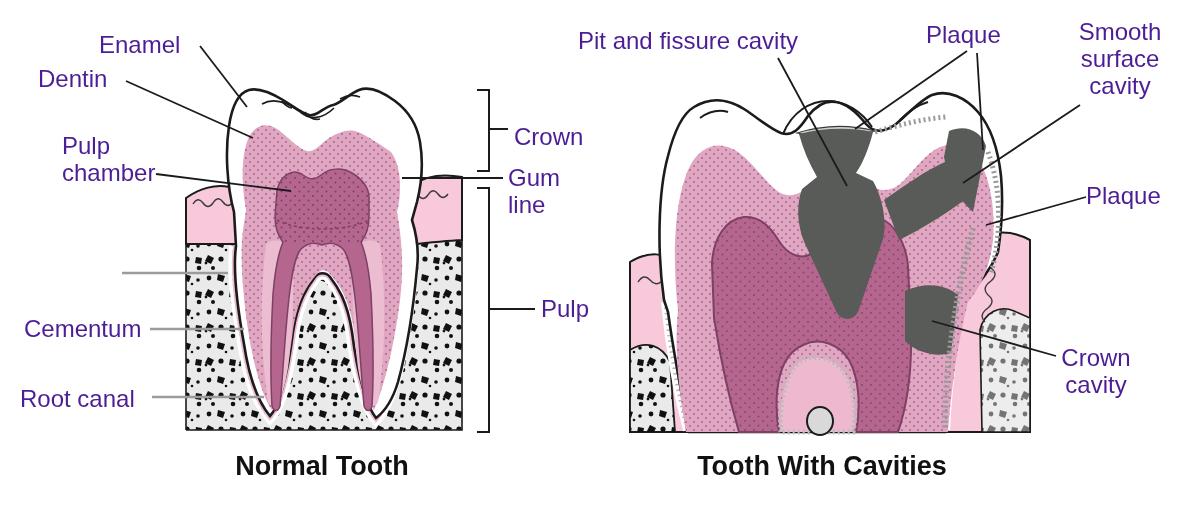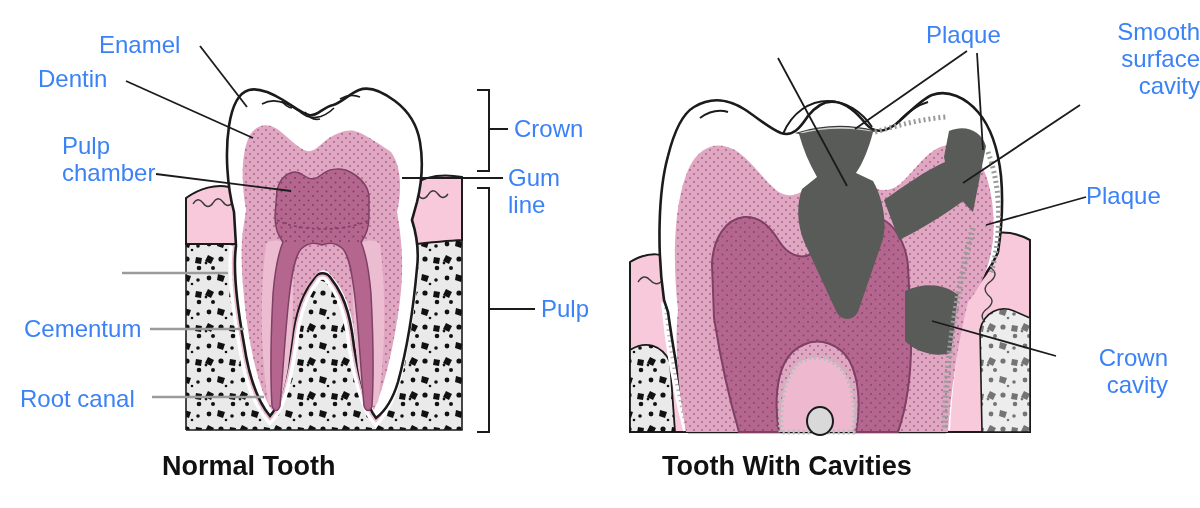--- a/index.html
+++ b/index.html
@@ -1,22 +1,22 @@
 <!DOCTYPE html>
 <html><head>
 <meta charset="utf-8">
 <style>
   html,body{margin:0;padding:0;background:#fff;}
   .canvas{position:relative;width:1200px;height:508px;background:#fff;overflow:hidden;
           font-family:"Liberation Sans",sans-serif;}
   .art{position:absolute;left:0;top:0;width:1200px;height:508px;}
-  .lbl{position:absolute;font-size:24px;line-height:1.13;color:#3b82f6;white-space:nowrap;}
+  .lbl{position:absolute;font-size:24px;line-height:1.13;color:#4c1d95;white-space:nowrap;}
   .wrap{white-space:normal;}
-  .ctr{text-align:right;margin-left:28px;}
-  .caption{position:absolute;font-size:27px;font-weight:bold;color:#111;text-align:left;
+  .ctr{text-align:center;}
+  .caption{position:absolute;font-size:27px;font-weight:bold;color:#111;text-align:center;
            white-space:nowrap;}
 </style>
 </head>
 <body>
 
 <div class="canvas">
 
 <svg class="art" viewBox="0 0 1200 508" xmlns="http://www.w3.org/2000/svg">
   <defs>
     <pattern id="speck" width="34" height="34" patternUnits="userSpaceOnUse">
@@ -228,24 +228,25 @@
     <path d="M477,188 L489,188 L489,432 L477,432"></path>
     <path d="M489,309 L535,309"></path>
   </g>
 </svg>
 
 <div class="lbl" style="left:99px;top:31px">Enamel</div>
 <div class="lbl" style="left:38px;top:65px">Dentin</div>
 <div class="lbl wrap" style="left:62px;top:132px;width:130px">Pulp chamber</div>
 <div class="lbl" style="left:24px;top:315px">Cementum</div>
 <div class="lbl" style="left:20px;top:385px">Root canal</div>
-<div class="lbl" style="left:514px;top:115px">Crown</div>
+<div class="lbl" style="left:514px;top:123px">Crown</div>
 <div class="lbl wrap" style="left:508px;top:164px;width:64px">Gum line</div>
 <div class="lbl" style="left:541px;top:295px">Pulp</div>
 
+<div class="lbl" style="left:578px;top:27px">Pit and fissure cavity</div>
 <div class="lbl" style="left:926px;top:21px">Plaque</div>
 <div class="lbl wrap ctr" style="left:1068px;top:18px;width:104px">Smooth surface cavity</div>
 <div class="lbl" style="left:1086px;top:182px">Plaque</div>
 <div class="lbl wrap ctr" style="left:1052px;top:344px;width:88px">Crown cavity</div>
 
 <div class="caption" style="left:162px;top:451px;width:320px">Normal Tooth</div>
 <div class="caption" style="left:662px;top:451px;width:320px">Tooth With Cavities</div>
 
 </div>
 

